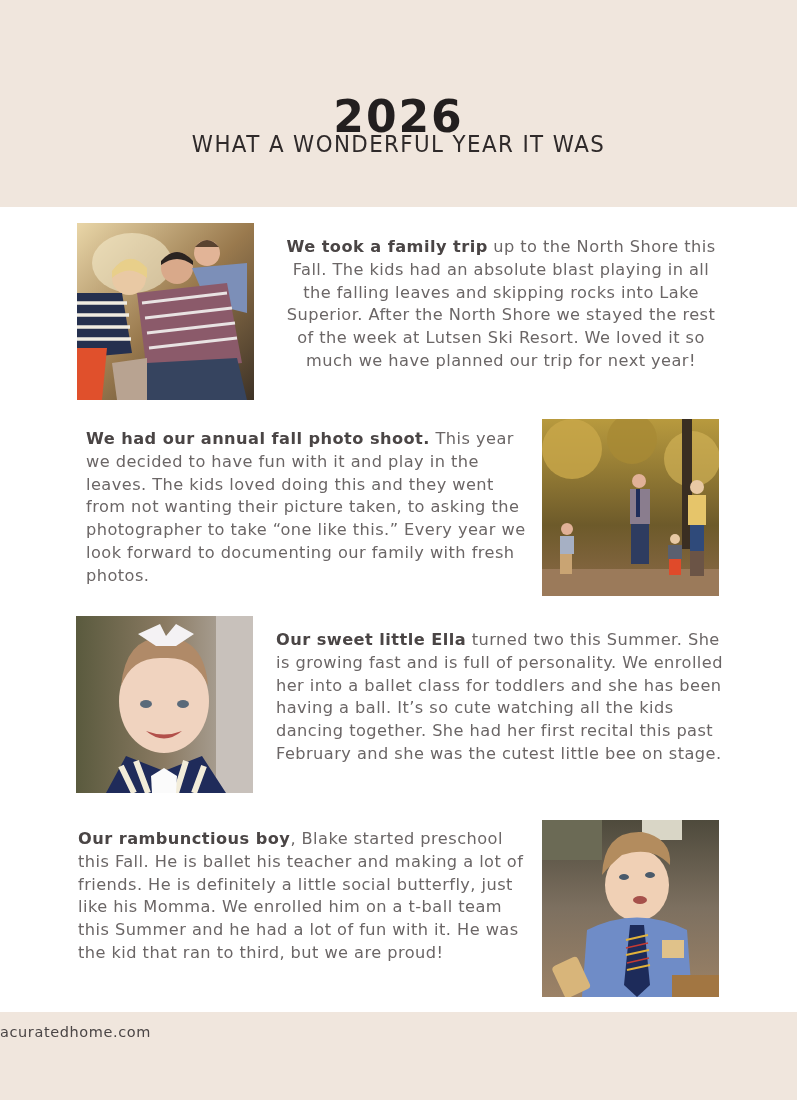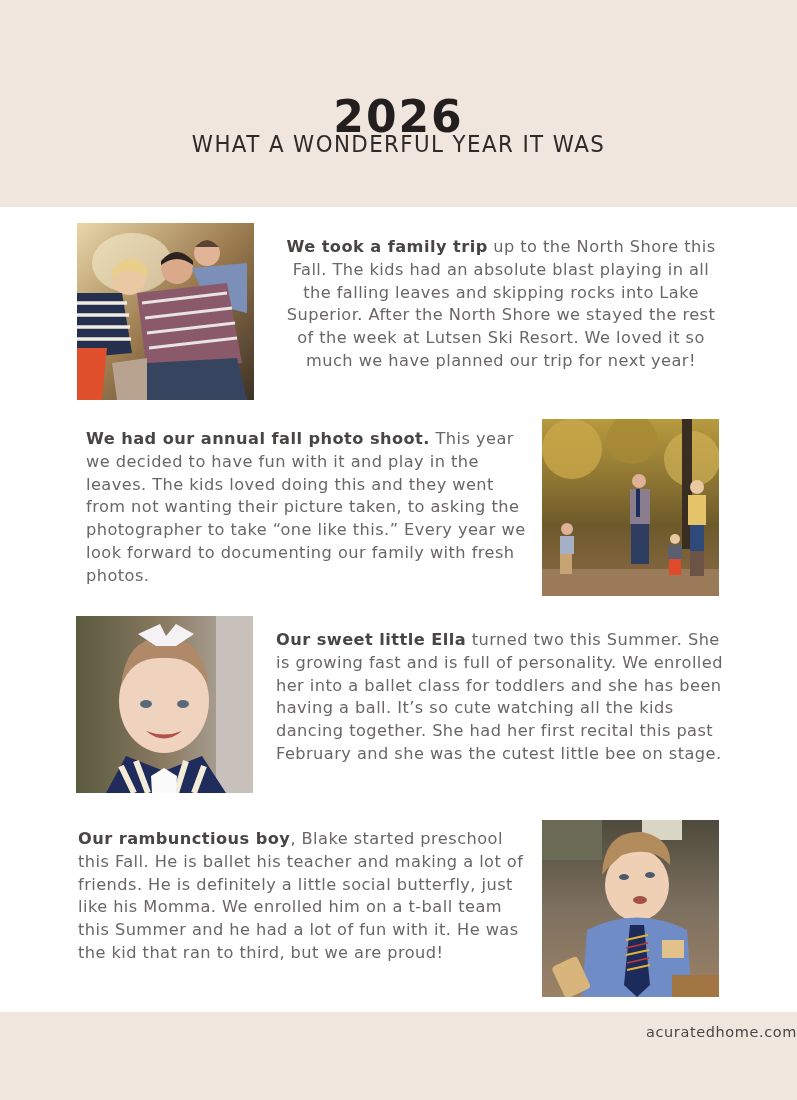--- a/index.html
+++ b/index.html
@@ -36,21 +36,21 @@
       font-size: 16.2px; line-height: 22.8px; letter-spacing: 0.45px;
       color: #6b6666; font-weight: normal;
     }
     .para .lead { font-weight: bold; color: #4a4545; }
     .footer {
       position: absolute; left: 0; top: 1012px; width: 797px; height: 88px;
       background: #f0e6dd;
     }
     .footer-text {
       position: absolute; left: 0; width: 797px; top: 1024px;
-      text-align: right; font-family: "DejaVu Sans", sans-serif;
+      text-align: left; font-family: "DejaVu Sans", sans-serif;
       font-size: 14.5px; letter-spacing: 0.6px; color: #4a4545;
     }
   </style>
 </head>
 <body>
 
 <div class="header"></div>
 <div class="year">2026</div>
 <div class="subtitle">WHAT A WONDERFUL YEAR IT WAS</div>
 

